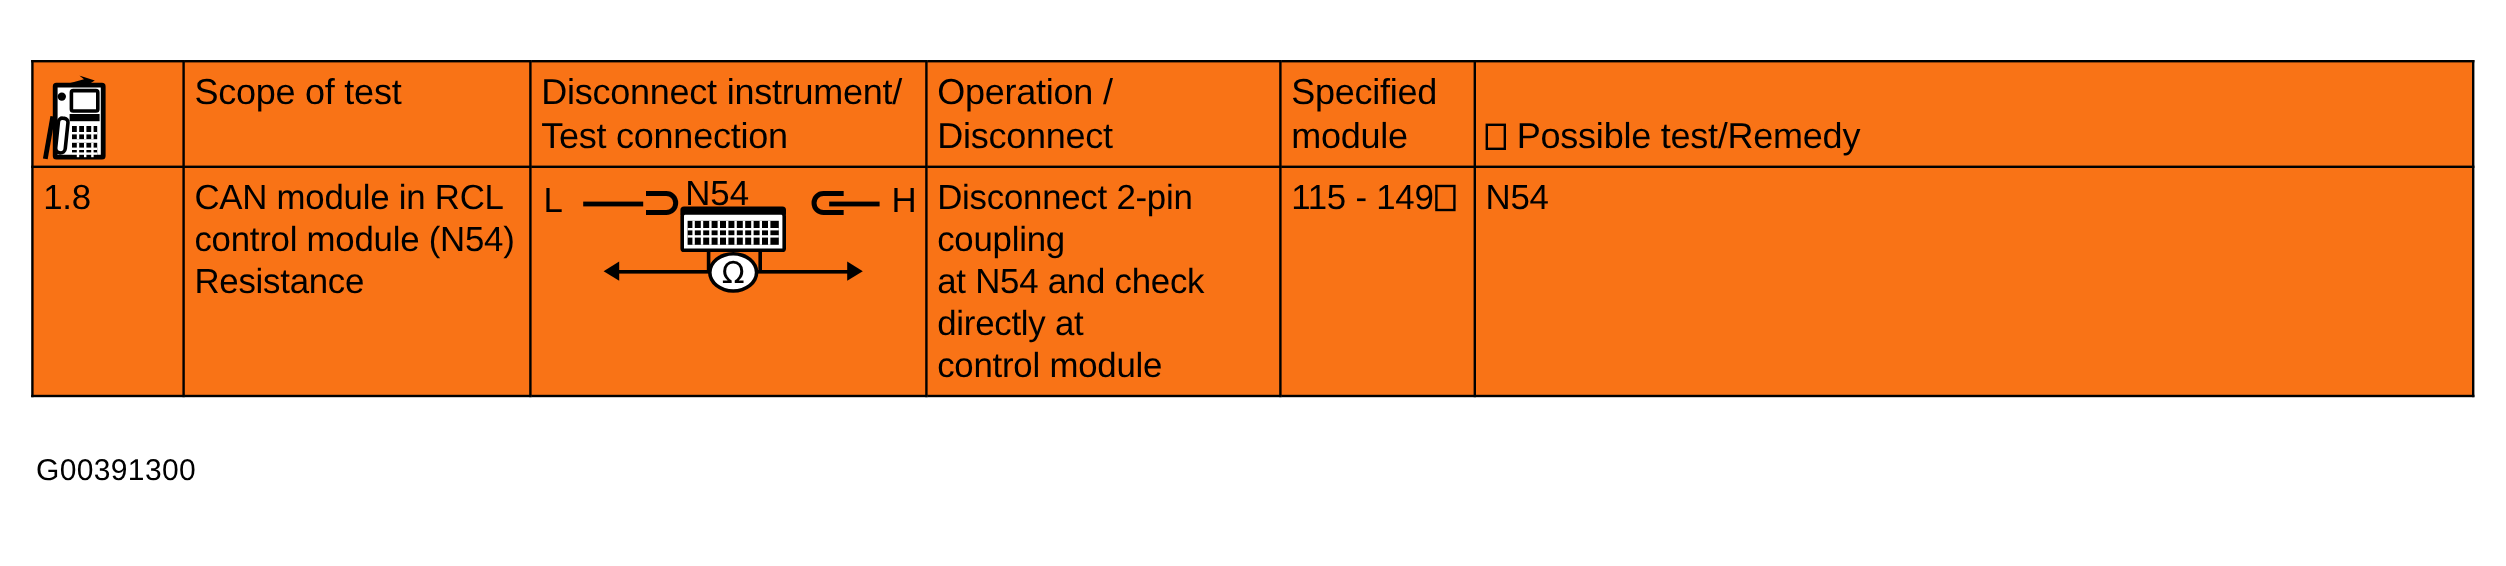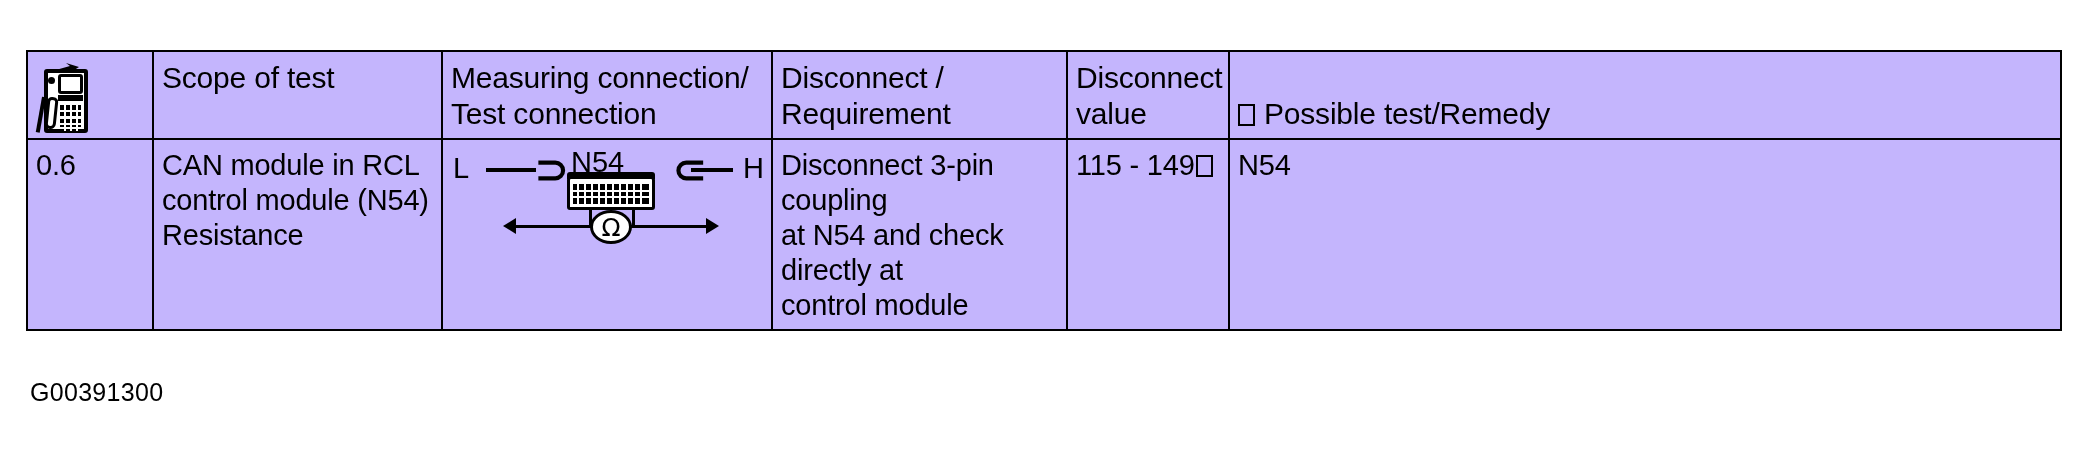--- a/index.html
+++ b/index.html
@@ -16,21 +16,21 @@
     position:absolute;
     left:26px;top:50px;
     width:2036px;
     border-collapse:collapse;
     table-layout:fixed;
   }
   .test-table td{
     border:2px solid #000;
     vertical-align:top;
     padding:0;
-    background:#c4b5fd;
+    background:#f97316;
   }
   .cell-pad{padding:8px 7px 6px 8px;}
 
   
   .col-icon{width:126px;}
   .col-scope{width:289px;}
   .col-meas{width:330px;}
   .col-oper{width:295px;}
   .col-spec{width:162px;}
   .col-cause{width:auto;}
@@ -259,43 +259,43 @@
             <span class="k" style="left:0;top:8px;width:21px;height:2px;"></span>
           </div>
         </div>
       </td>
 
       <td>
         <div class="cell-pad hdr-text">Scope of test</div>
       </td>
 
       <td>
-        <div class="cell-pad hdr-text">Measuring connection/
+        <div class="cell-pad hdr-text">Disconnect instrument/
 Test connection</div>
       </td>
 
       <td>
-        <div class="cell-pad hdr-text">Disconnect / Requirement</div>
-      </td>
-
-      <td>
-        <div class="cell-pad hdr-text">Disconnect value</div>
+        <div class="cell-pad hdr-text">Operation / Disconnect</div>
+      </td>
+
+      <td>
+        <div class="cell-pad hdr-text">Specified module</div>
       </td>
 
       <td>
         <div class="cell-pad hdr-text">
           <span class="missing-glyph"></span><span>Possible  test/Remedy</span>
         </div>
       </td>
     </tr>
 
     <tr class="body-row">
 
       <td>
-        <div class="cell-pad cell-text">0.6</div>
+        <div class="cell-pad cell-text">1.8</div>
       </td>
 
       <td>
         <div class="cell-pad cell-text">CAN module in RCL
 control module (N54)
 Resistance</div>
       </td>
 
       <td>
         <div class="cell-pad">
@@ -333,21 +333,21 @@
             <span class="arrowhead left"></span>
             <span class="arrowhead right"></span>
             <span class="ohm-drop a"></span>
             <span class="ohm-drop b"></span>
             <div class="ohm-circle">Ω</div>
           </div>
         </div>
       </td>
 
       <td>
-        <div class="cell-pad cell-text">Disconnect 3-pin coupling
+        <div class="cell-pad cell-text">Disconnect 2-pin coupling
 at N54 and check directly at
 control module</div>
       </td>
 
       <td>
         <div class="cell-pad cell-text"><span>115 -   149</span><span class="missing-glyph inline-after"></span></div>
       </td>
 
       <td>
         <div class="cell-pad cell-text">N54</div>

